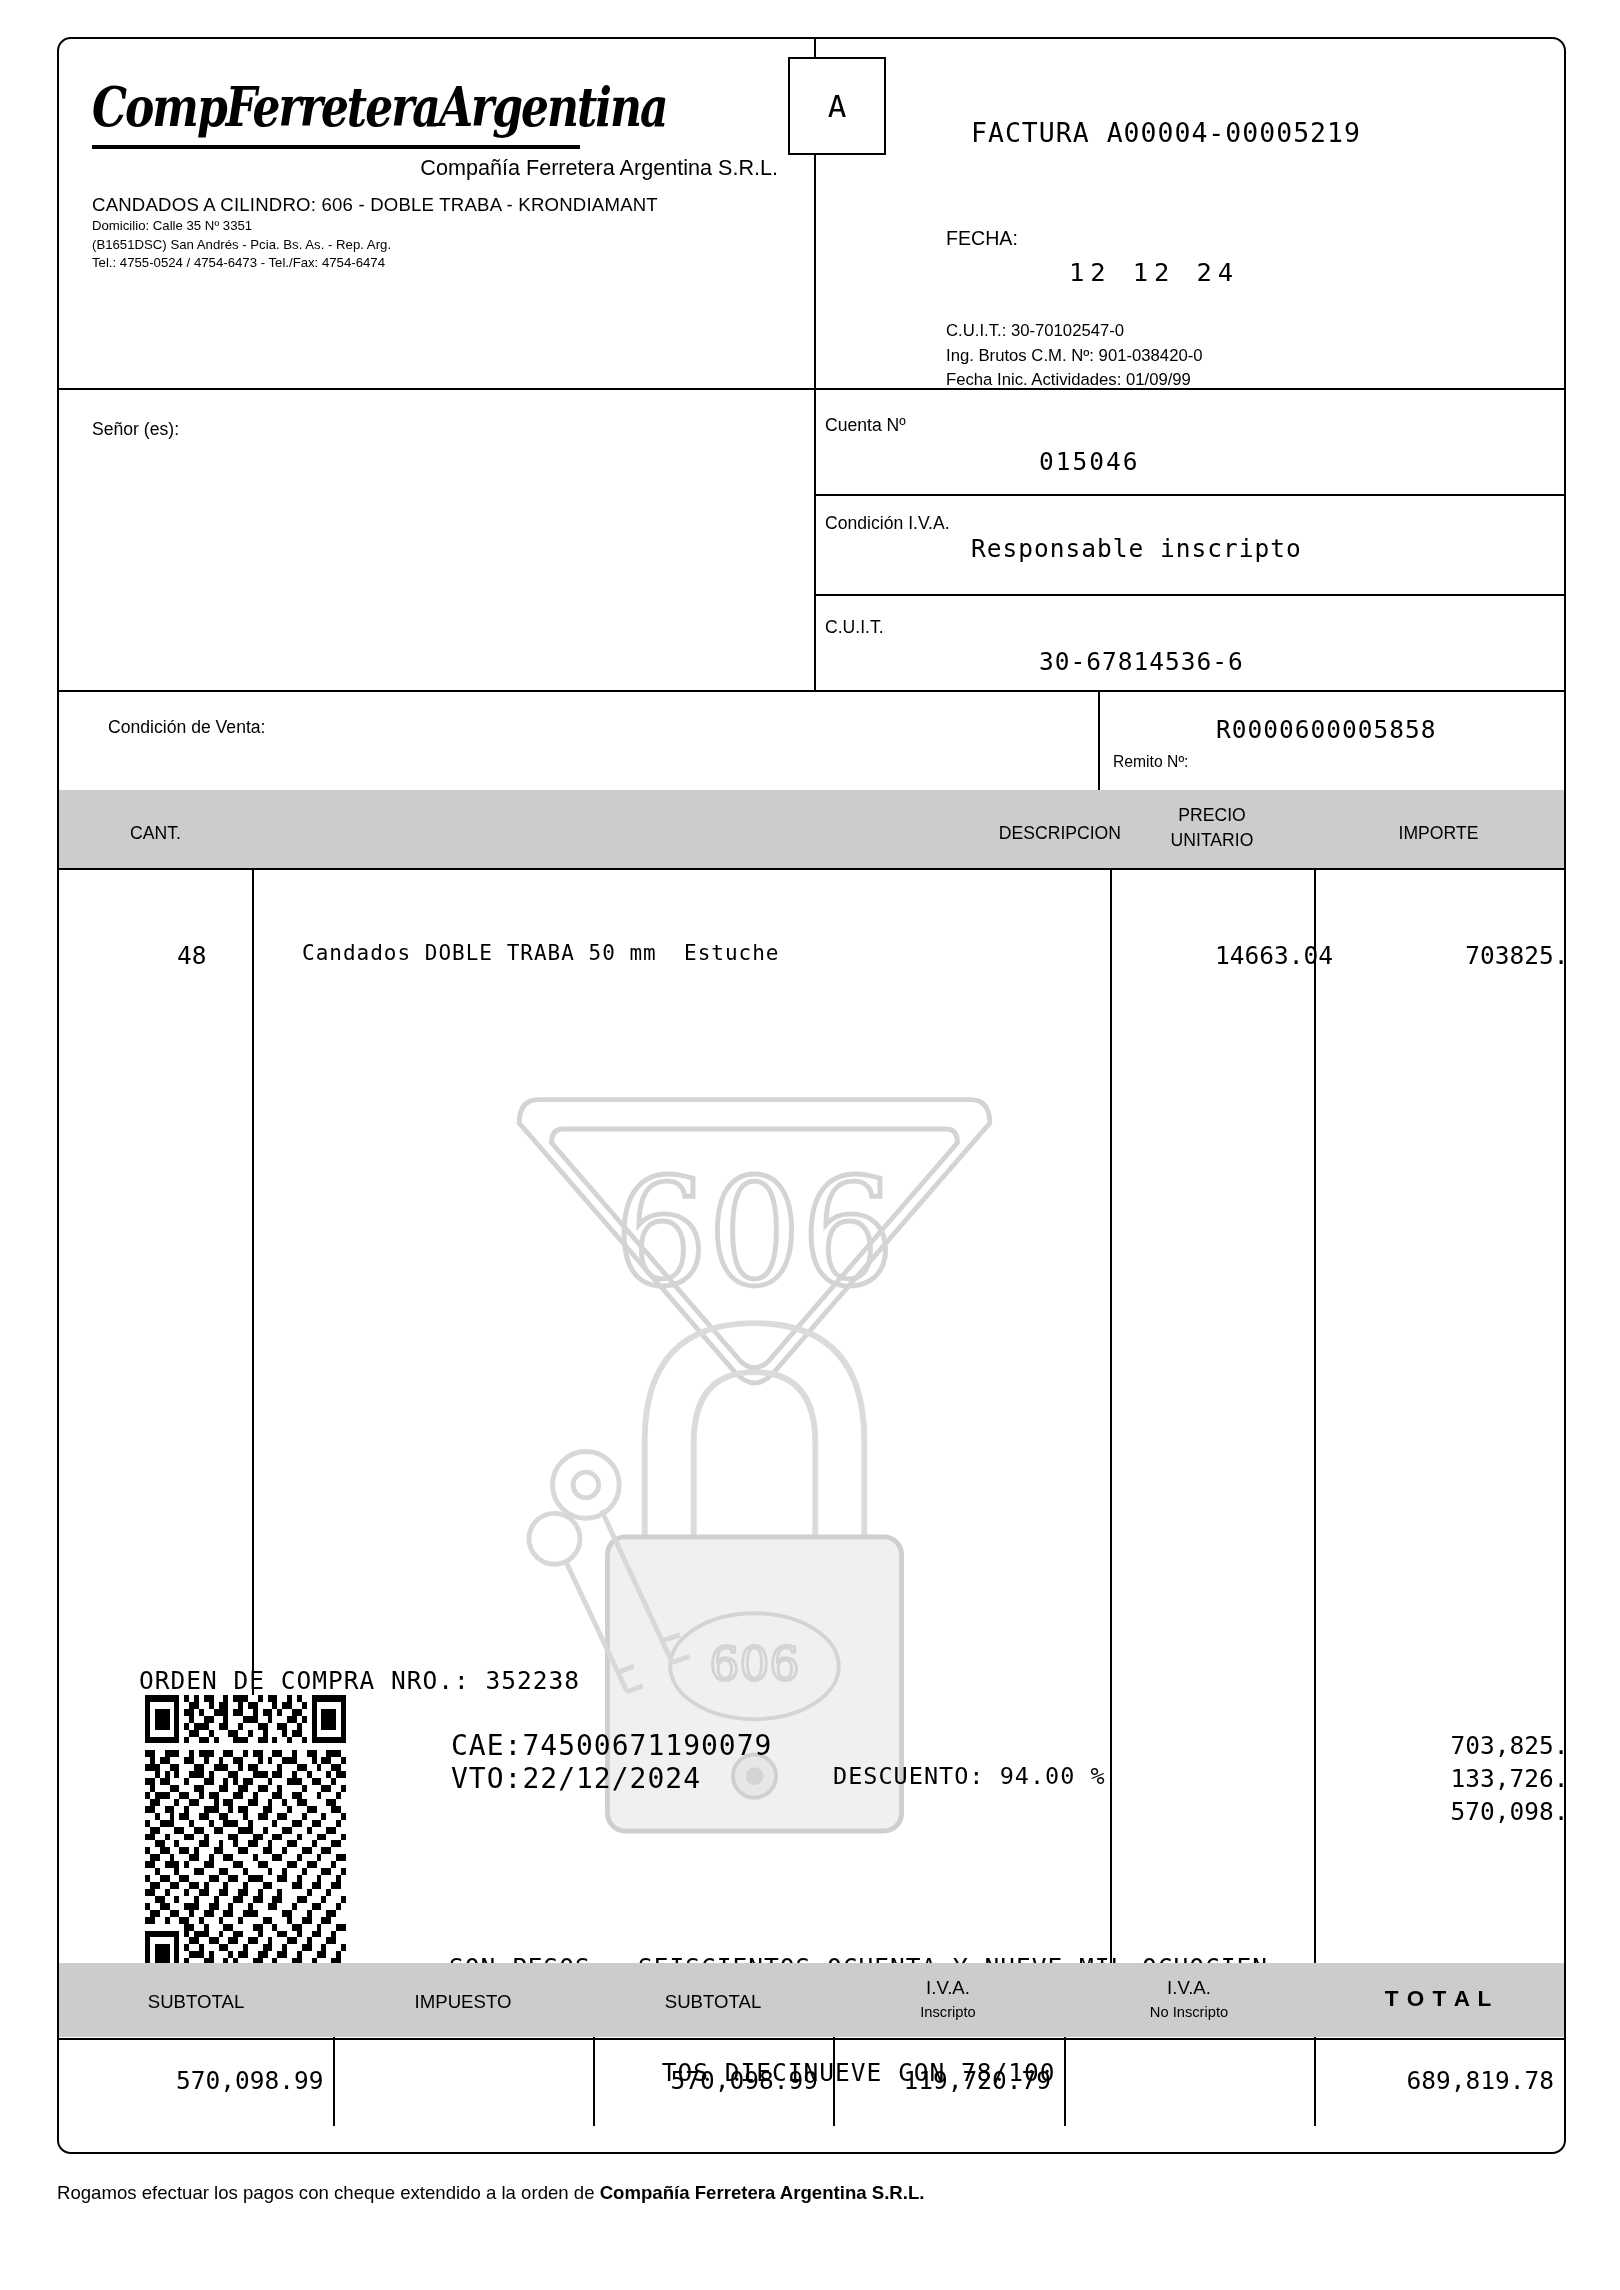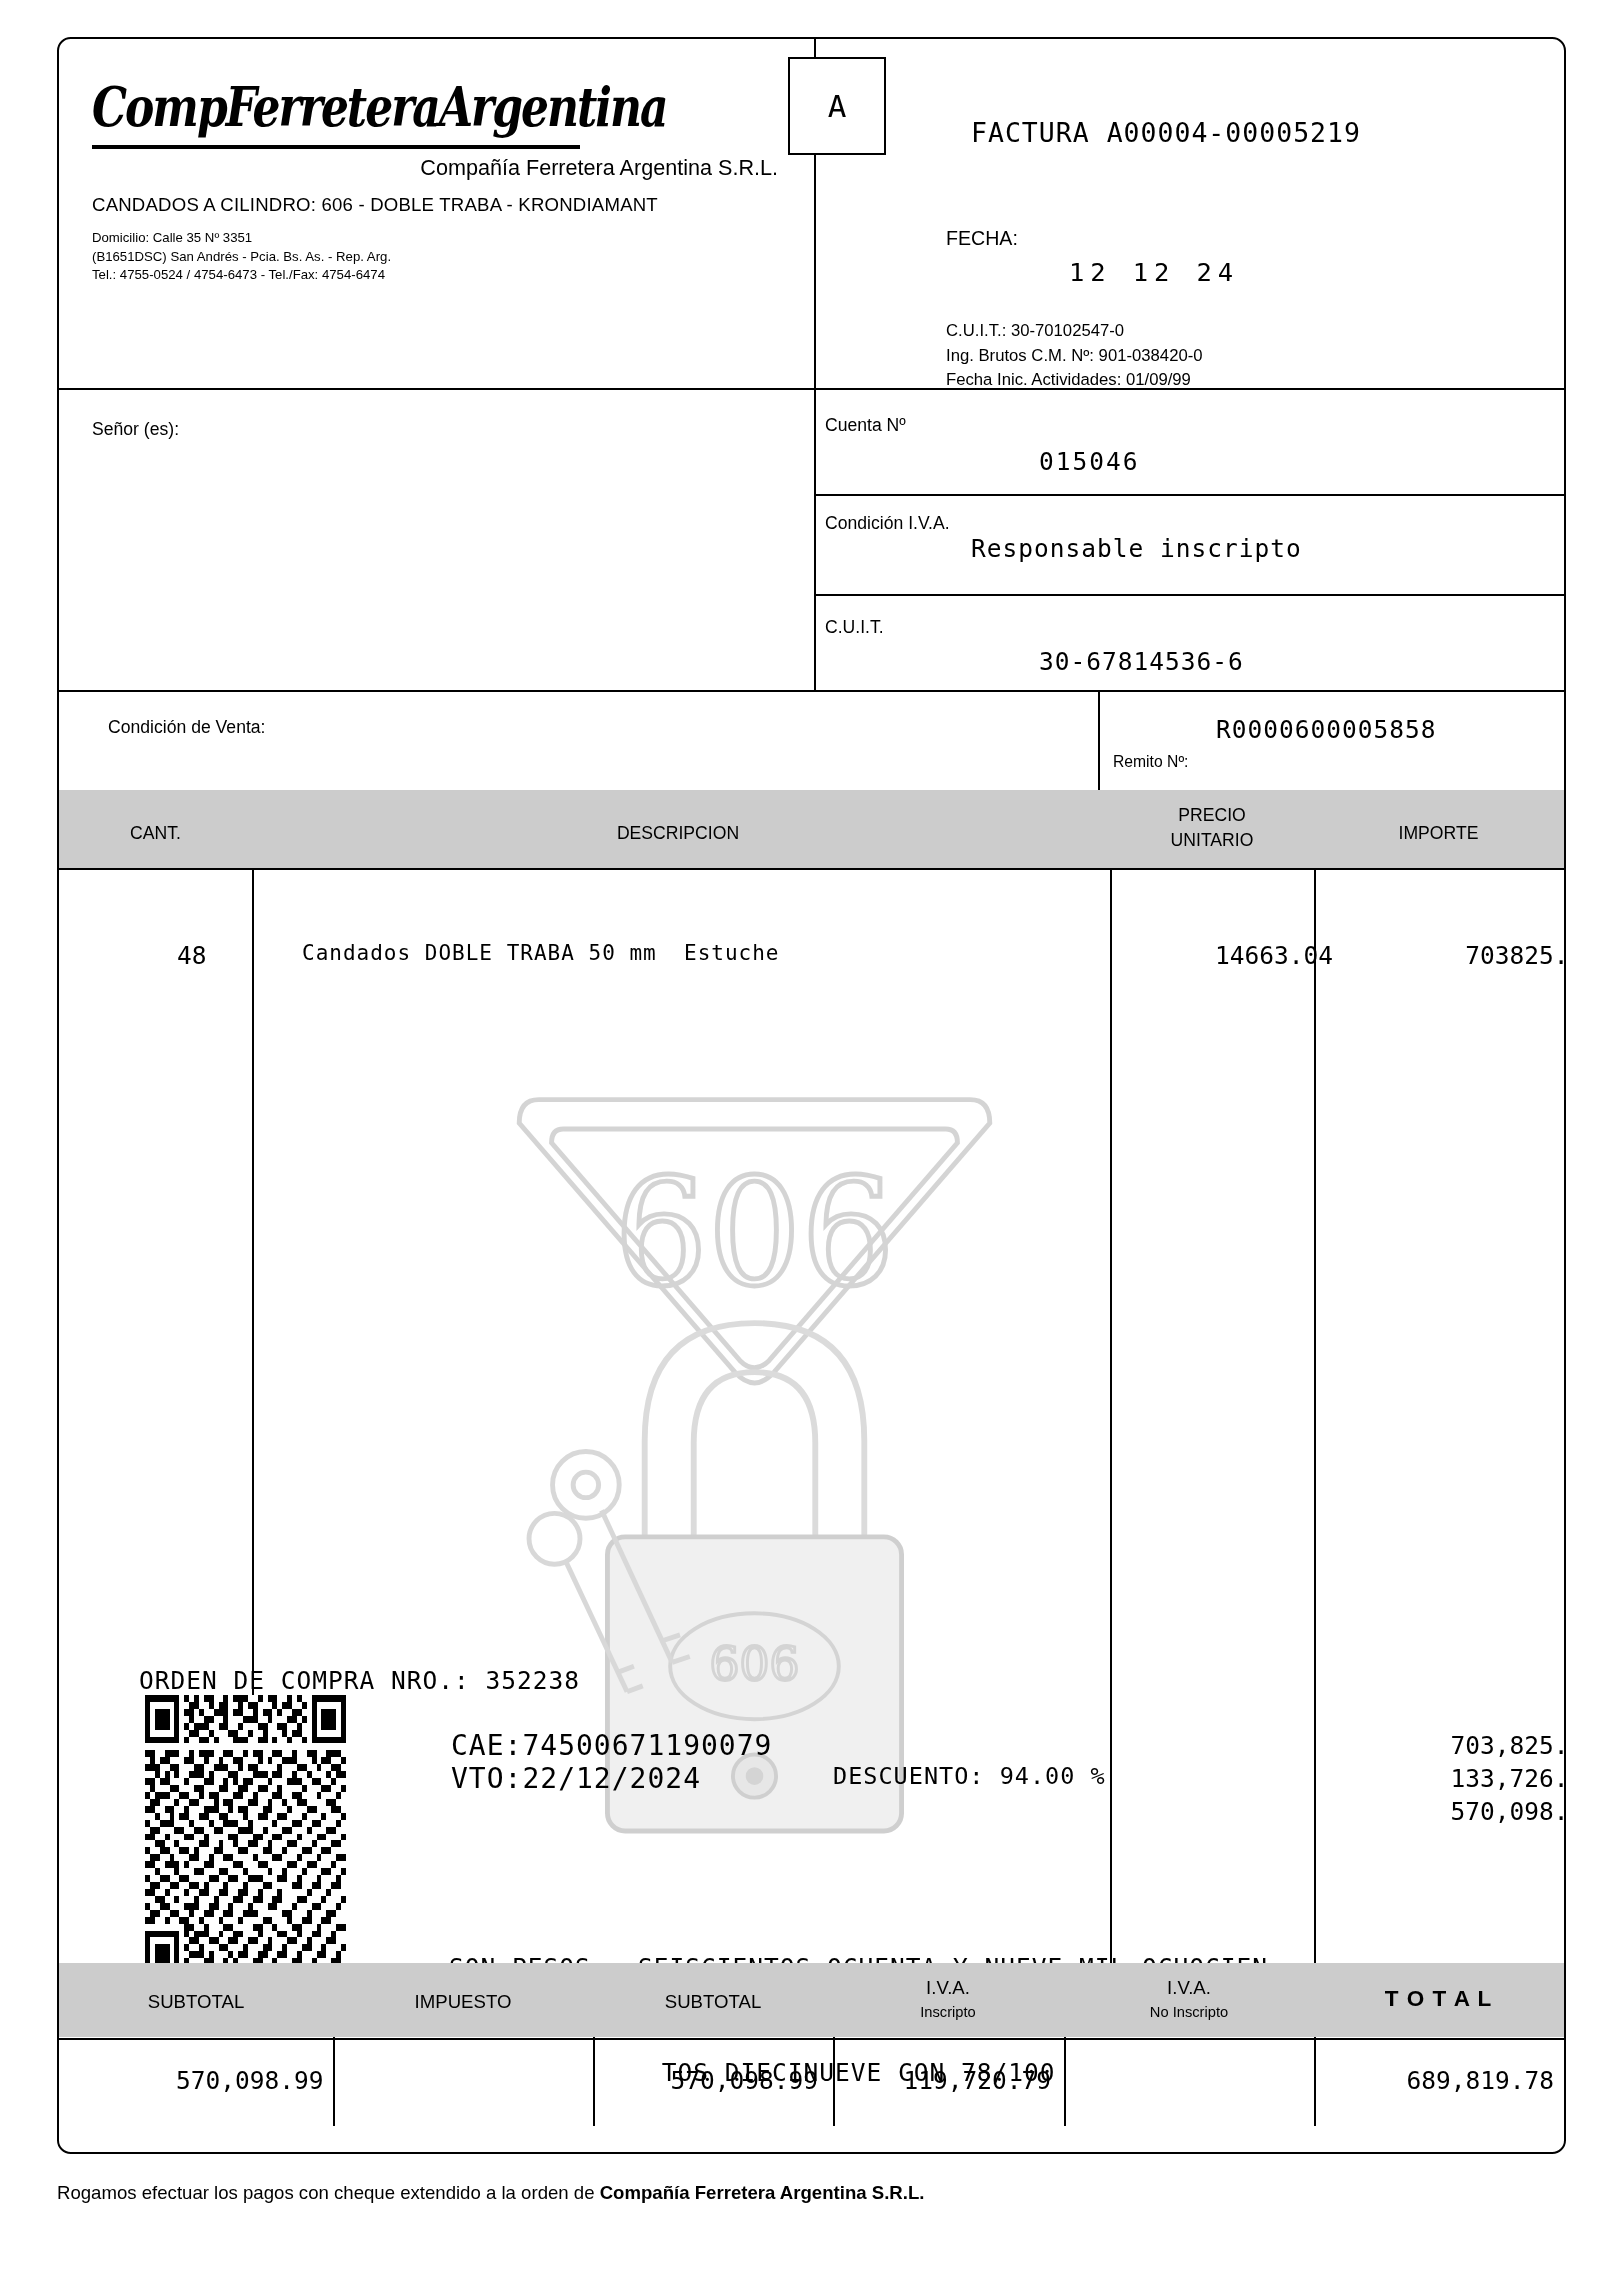--- a/index.html
+++ b/index.html
@@ -73,21 +73,21 @@
   .prod-line {
     position: absolute;
     left: 33px;
     top: 155px;
     font-size: 18.6px;
     letter-spacing: 0.2px;
   }
   .addr {
     position: absolute;
     left: 33px;
-    top: 190px;
+    top: 178px;
     font-size: 13.2px;
     line-height: 18.6px;
   }
   .letter-box {
     position: absolute;
     left: 729px;
     top: 17.6px;
     width: 98px;
     height: 98px;
     border: 2px solid #000;
@@ -272,21 +272,21 @@
     <div class="cond-iva-value mono">Responsable inscripto</div>
     <div class="cuit2-label">C.U.I.T.</div>
     <div class="cuit2-value mono">30-67814536-6</div>
 
     <div class="venta-label">Condición de Venta:</div>
     <div class="remito-label">Remito Nº:</div>
     <div class="remito-value mono">R0000600005858</div>
 
     <div class="thead"></div>
     <div class="th" style="left:0; top:784px; width:193px;">CANT.</div>
-    <div class="th" style="left:190px; top:784px; width:858px;">DESCRIPCION</div>
+    <div class="th" style="left:204px; top:784px; width:858px;text-align:right;">DESCRIPCION</div>
     <div class="th" style="left:1051px; top:766px; width:204px;">PRECIO</div>
     <div class="th" style="left:1051px; top:791px; width:204px;">UNITARIO</div>
     <div class="th" style="left:1255px; top:784px; width:249px;">IMPORTE</div>
 
     <div>
       <div class="item-cant mono">48</div>
       <div class="item-desc mono">Candados DOBLE TRABA 50 mm  Estuche</div>
       <div class="item-pu mono">14663.04</div>
       <div class="item-imp mono">703825.92</div>
     </div>

